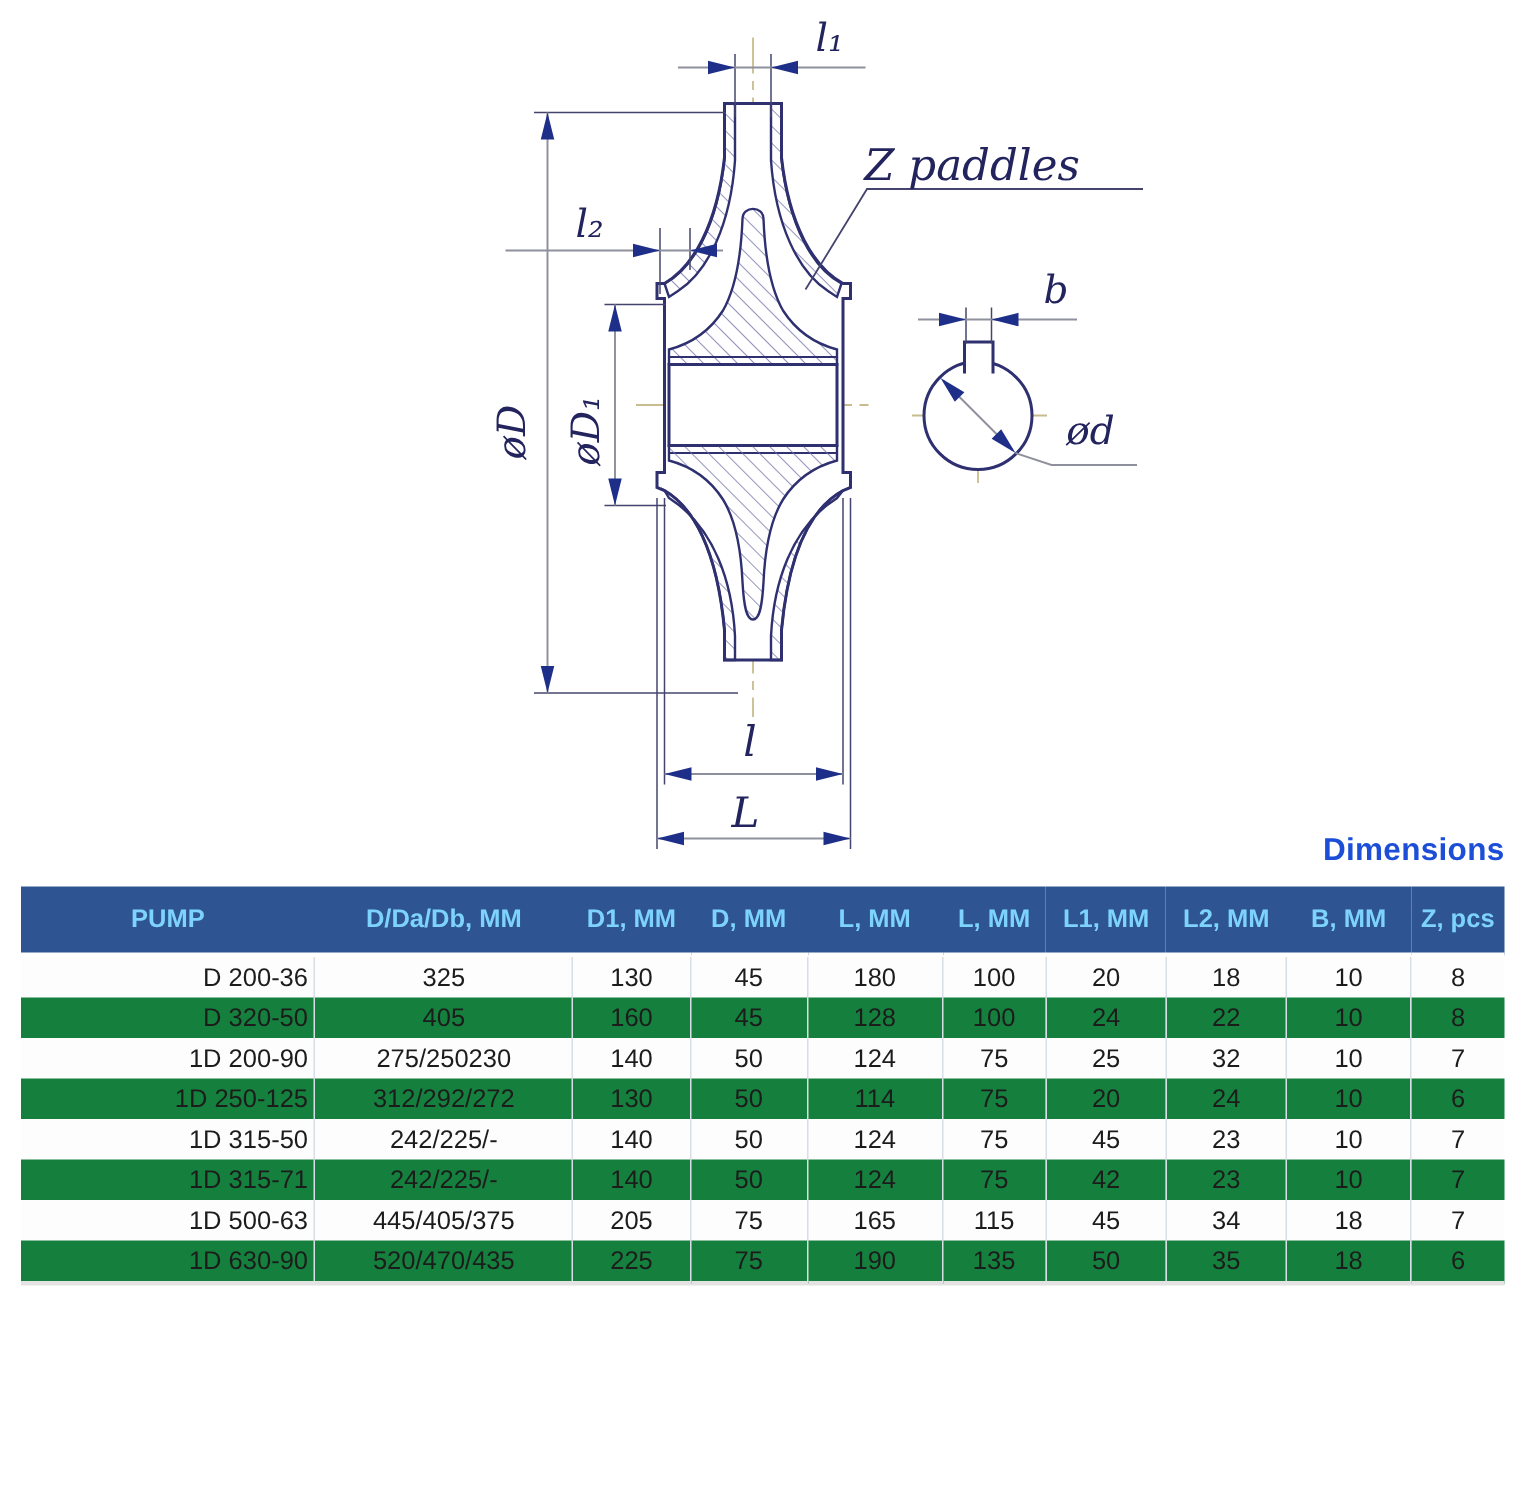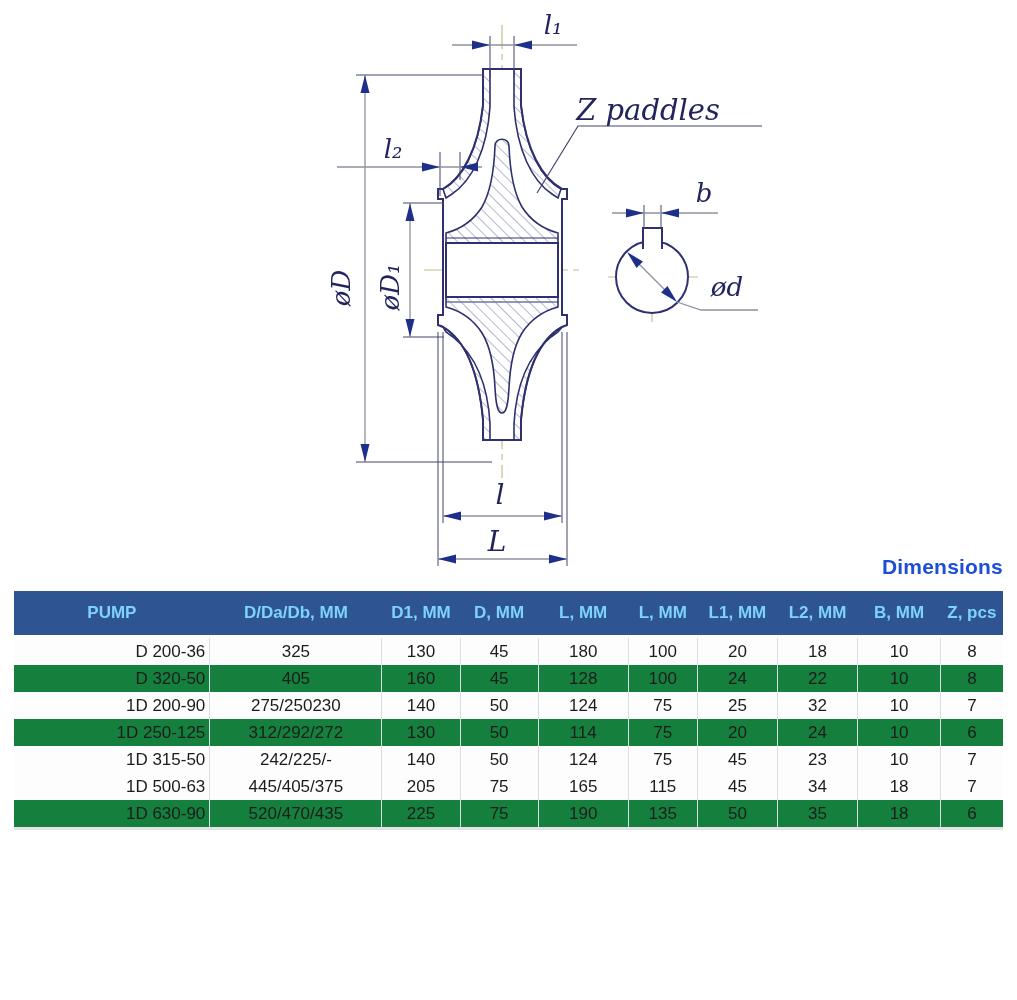--- a/index.html
+++ b/index.html
@@ -241,20 +241,32 @@
           <td>242/225/-</td>
           <td>140</td>
           <td>50</td>
           <td>124</td>
           <td>75</td>
           <td>45</td>
           <td>23</td>
           <td>10</td>
           <td>7</td>
         </tr>
+        <tr class="even">
+          <td>1D 315-71</td>
+          <td>242/225/-</td>
+          <td>140</td>
+          <td>50</td>
+          <td>124</td>
+          <td>75</td>
+          <td>42</td>
+          <td>23</td>
+          <td>10</td>
+          <td>7</td>
+        </tr>
         <tr class="odd">
           <td>1D 500-63</td>
           <td>445/405/375</td>
           <td>205</td>
           <td>75</td>
           <td>165</td>
           <td>115</td>
           <td>45</td>
           <td>34</td>
           <td>18</td>

